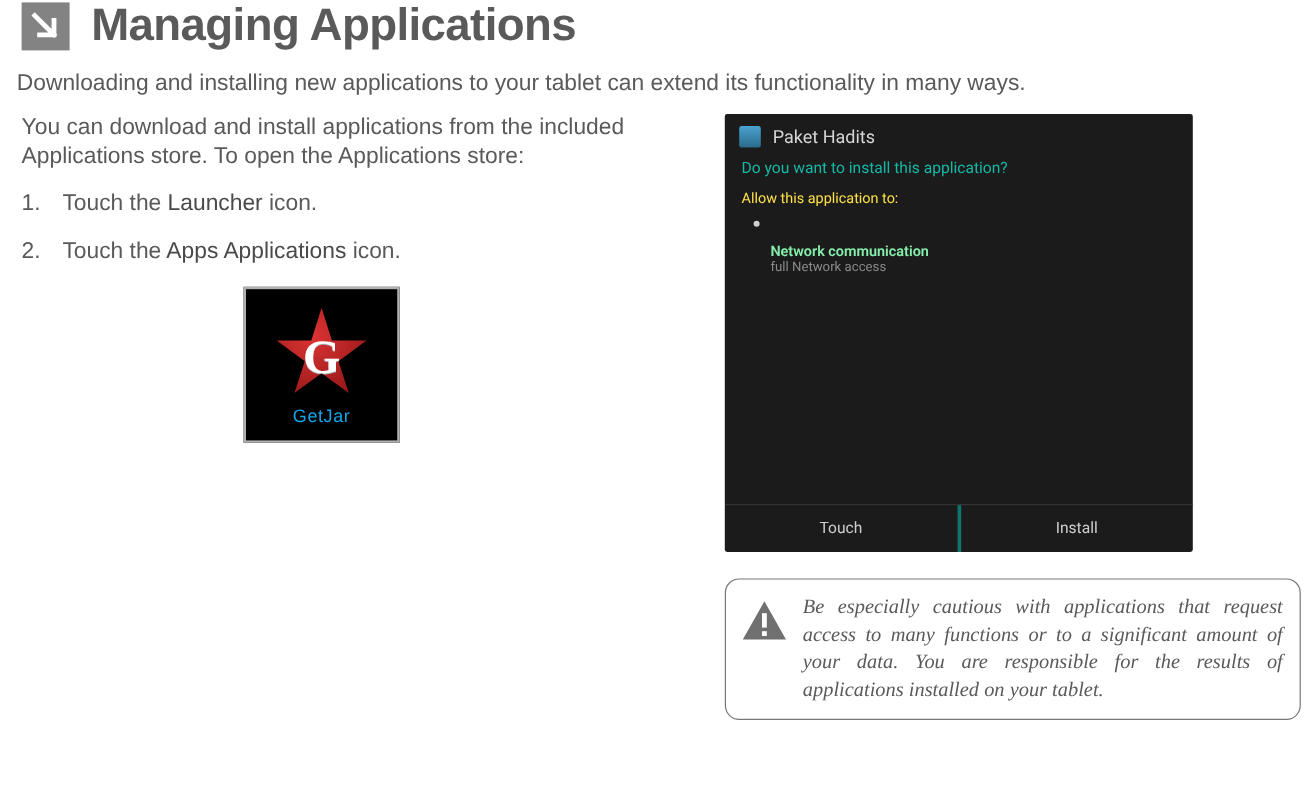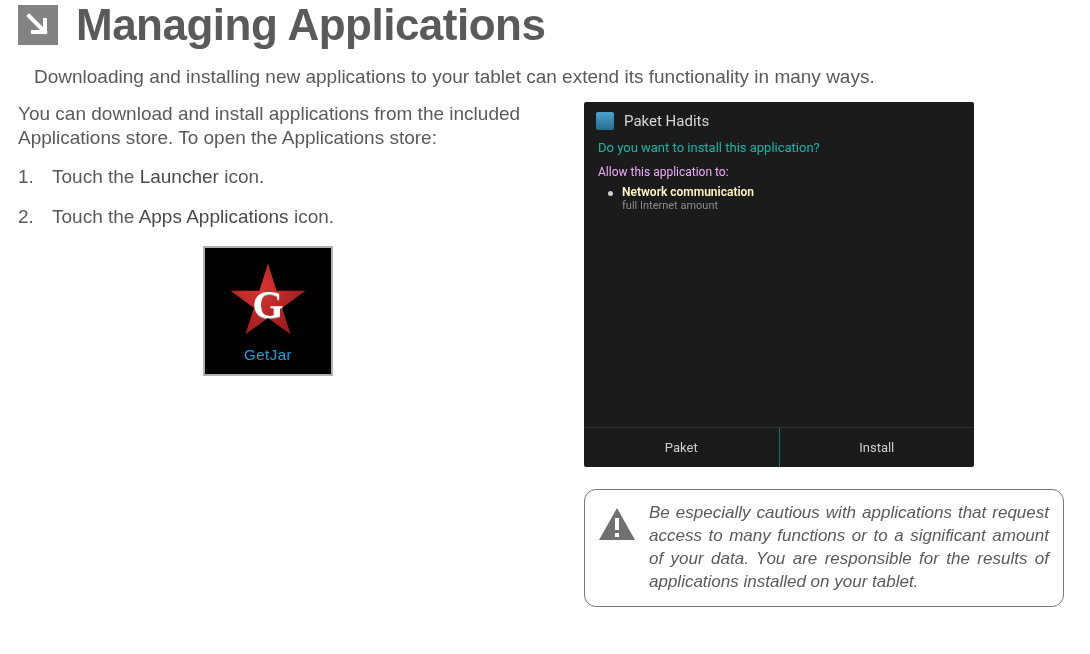--- a/index.html
+++ b/index.html
@@ -22,35 +22,35 @@
       height: 40px;
       background: #838383;
       display: flex;
       align-items: center;
       justify-content: center;
       margin-right: 18px;
       flex-shrink: 0;
     }
     .arrow-box svg { display: block; }
     .page-title {
-      font-size: 44px;
+      font-size: 38px;
       font-weight: 600;
       color: #5a5a5a;
       letter-spacing: -0.5px;
     }
     .intro-line {
       font-size: 19px;
       color: #5a5a5a;
-      padding: 6px 0 0 34px;
+      padding: 6px 0 0 14px;
       margin-bottom: 14px;
     }
     .content {
       display: flex;
       padding: 0 18px;
-      gap: 26px;
+      gap: 46px;
     }
     .left-col {
       flex: 0 0 540px;
       color: #5a5a5a;
     }
     .right-col {
       flex: 1;
       display: flex;
       flex-direction: column;
       align-items: flex-start;
@@ -138,62 +138,63 @@
       border-radius: 2px;
     }
     .ad-question {
       padding: 2px 14px 10px 14px;
       font-size: 13px;
       color: #14b8a6;
     }
     .ad-allow {
       padding: 0 14px 6px 14px;
       font-size: 12px;
-      color: #f0abfc;
+      color: #fde047;
     }
     .ad-perm {
       padding: 0 14px 0 38px;
       font-size: 12px;
       position: relative;
     }
     .ad-perm::before {
       content: "";
       position: absolute;
       left: 24px; top: 6px;
       width: 5px; height: 5px;
       border-radius: 50%;
       background: #cfcfcf;
     }
-    .ad-perm .head { color: #fef9c3; font-weight: 600; font-size: 12px; }
+    .ad-perm .head { color: #86efac; font-weight: 600; font-size: 12px; margin-top: 24px; }
     .ad-perm .sub { color: #8a8a8a; font-size: 11px; }
     .ad-spacer { flex: 1; }
     .ad-actions {
       display: flex;
       border-top: 1px solid #333;
     }
     .ad-btn {
       flex: 1;
       text-align: center;
       padding: 12px 0;
       font-size: 13px;
       color: #cfcfcf;
       cursor: pointer;
     }
-    .ad-btn + .ad-btn { border-left: 1px solid #0f766e; }
+    .ad-btn + .ad-btn { border-left: 3px solid #0f766e; }
     
     .caution-box {
       width: 480px;
       border: 1px solid #777;
       border-radius: 12px;
       margin-top: 22px;
       padding: 12px 14px 12px 12px;
       display: flex;
       align-items: flex-start;
       gap: 12px;
       color: #5a5a5a;
+      font-family: Liberation Serif, serif;
     }
     .caution-icon {
       flex-shrink: 0;
       margin-top: 4px;
     }
     .caution-text {
       font-style: italic;
       font-size: 17px;
       line-height: 1.35;
       text-align: justify;
@@ -244,25 +245,25 @@
   <div class="right-col">
     <div class="android-dialog">
       <div class="ad-title">
         <div class="ad-icon"></div>
         <span>Paket Hadits</span>
       </div>
       <div class="ad-question">Do you want to install this application?</div>
       <div class="ad-allow">Allow this application to:</div>
       <div class="ad-perm">
         <div class="head">Network communication</div>
-        <div class="sub">full Internet amount</div>
+        <div class="sub">full Network access</div>
       </div>
       <div class="ad-spacer"></div>
       <div class="ad-actions">
-        <div class="ad-btn">Paket</div>
+        <div class="ad-btn">Touch</div>
         <div class="ad-btn">Install</div>
       </div>
     </div>
 
     <div class="caution-box">
       <div class="caution-icon">
         <svg width="40" height="36" viewBox="0 0 40 36">
           <path d="M20 2 L38 34 L2 34 Z" fill="#707070"></path>
           <rect x="18" y="12" width="4" height="12" fill="#fff"></rect>
           <rect x="18" y="27" width="4" height="4" fill="#fff"></rect>

